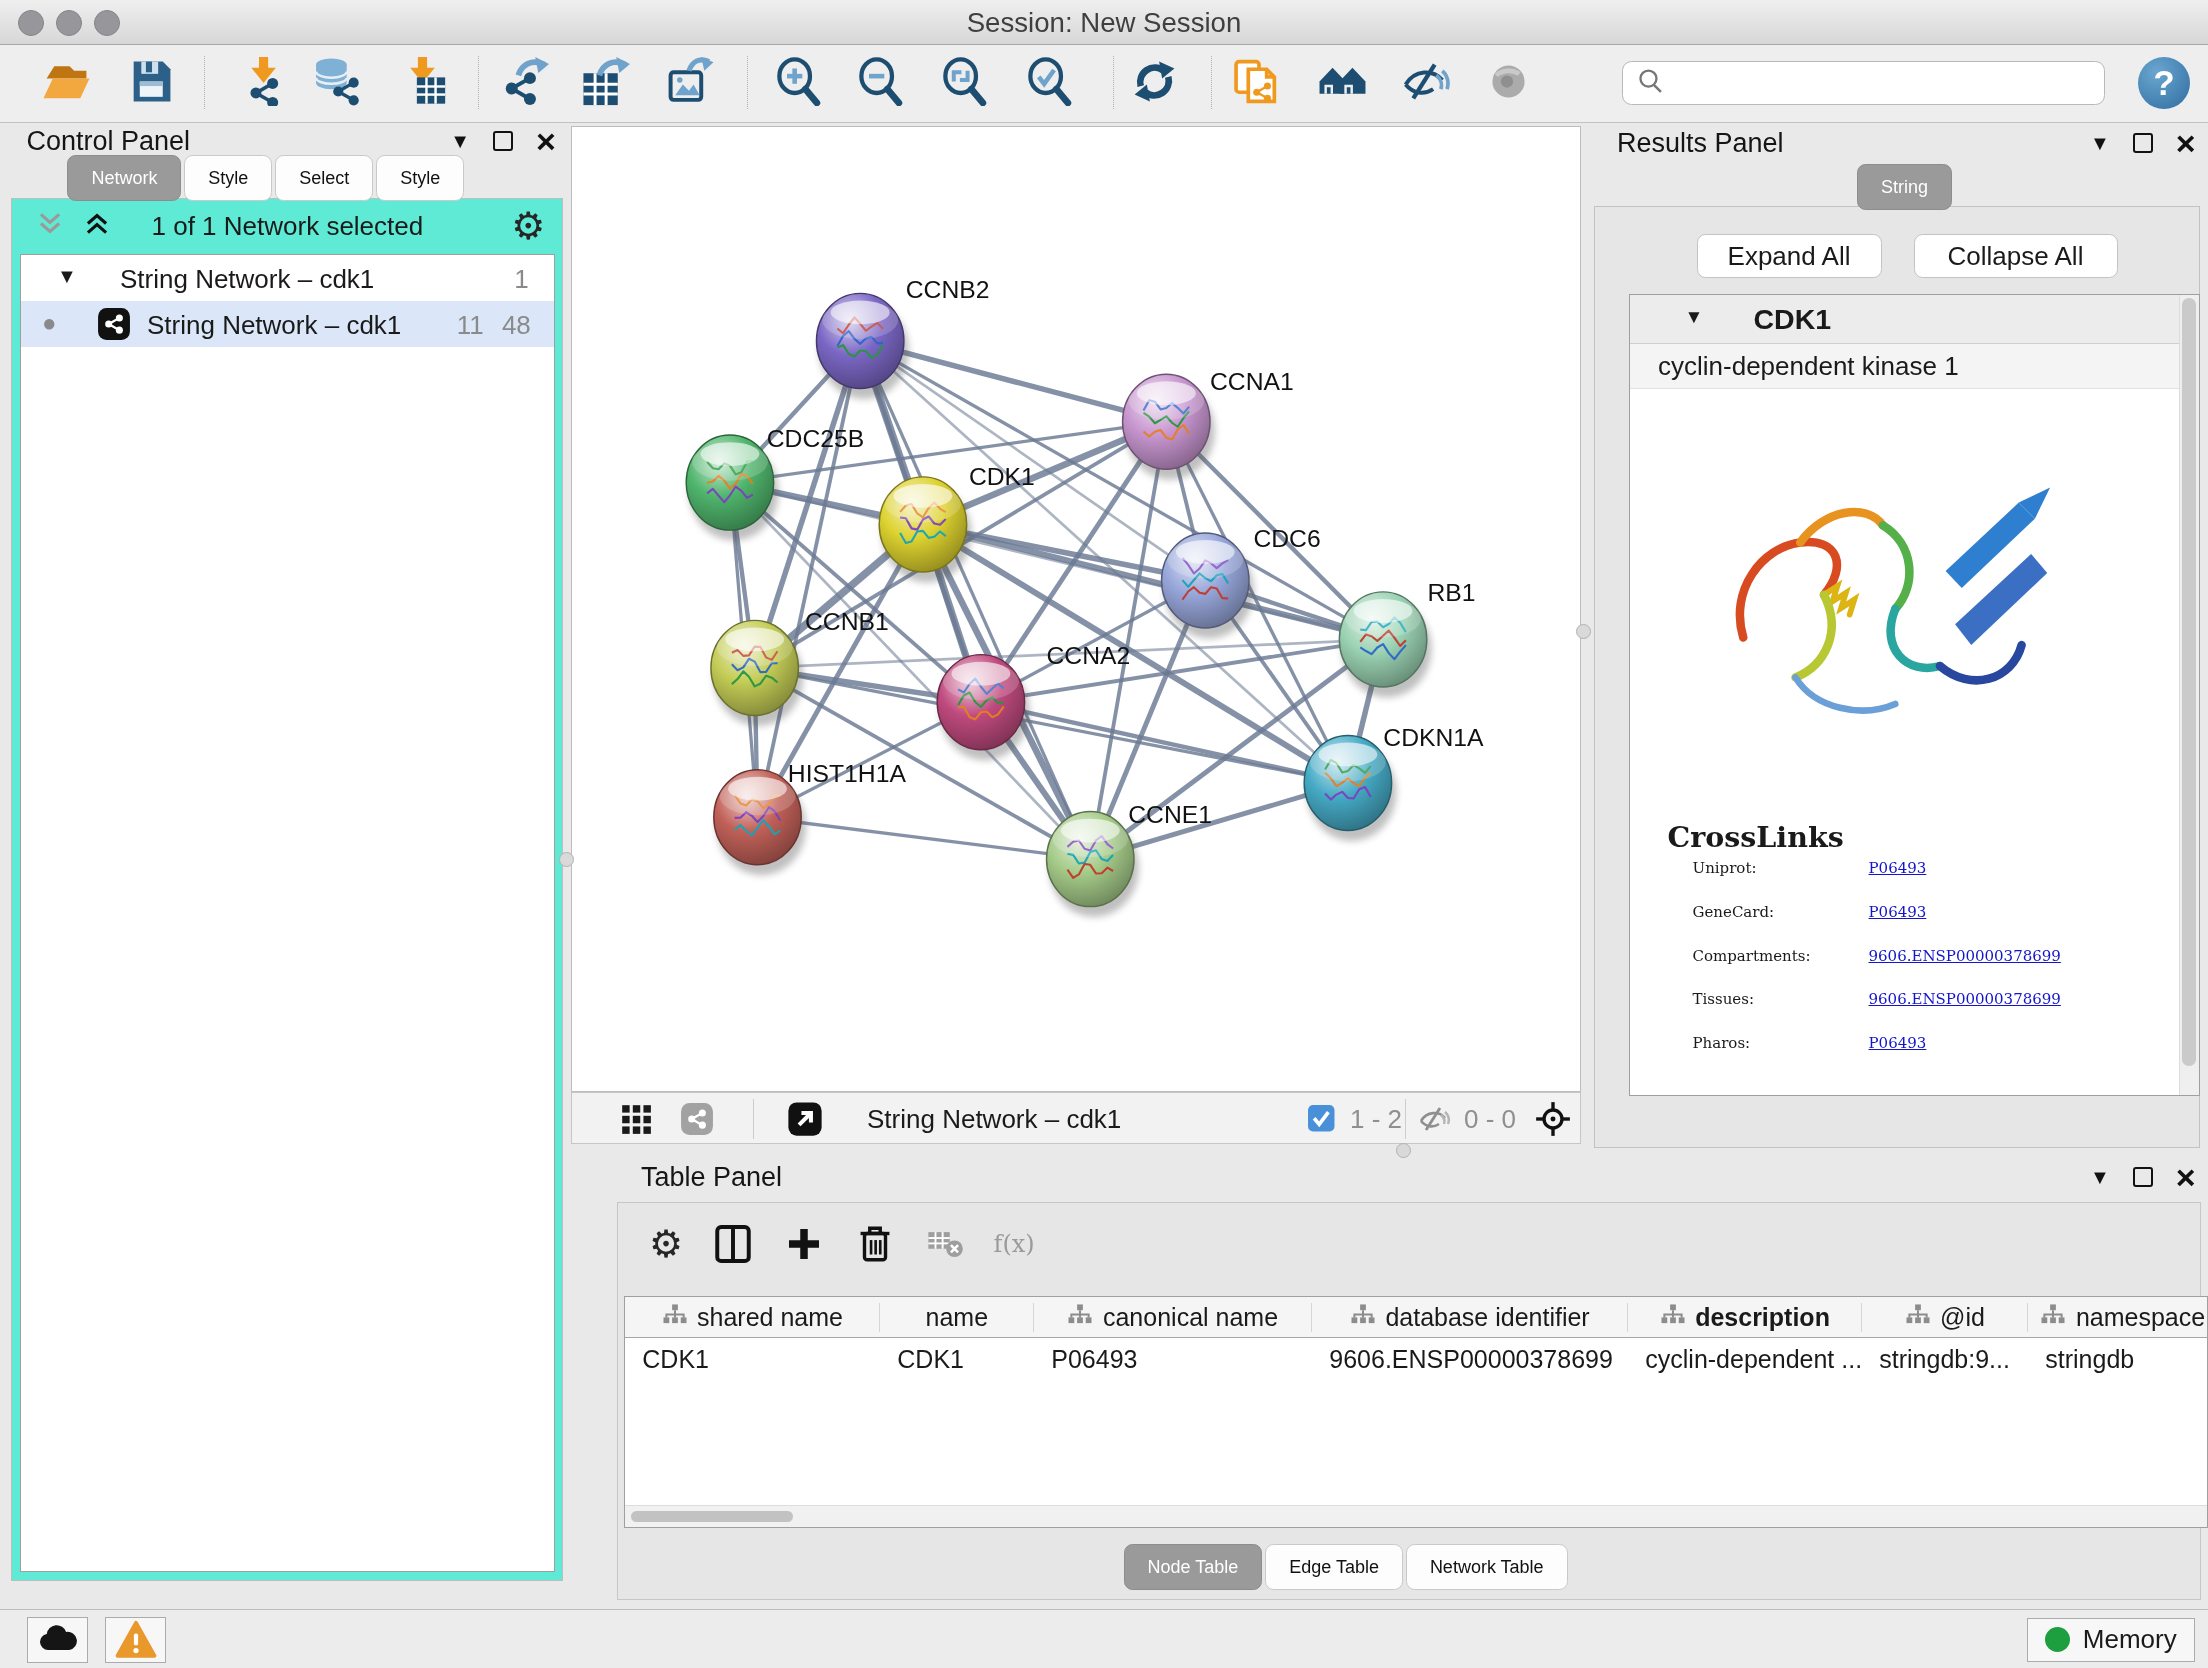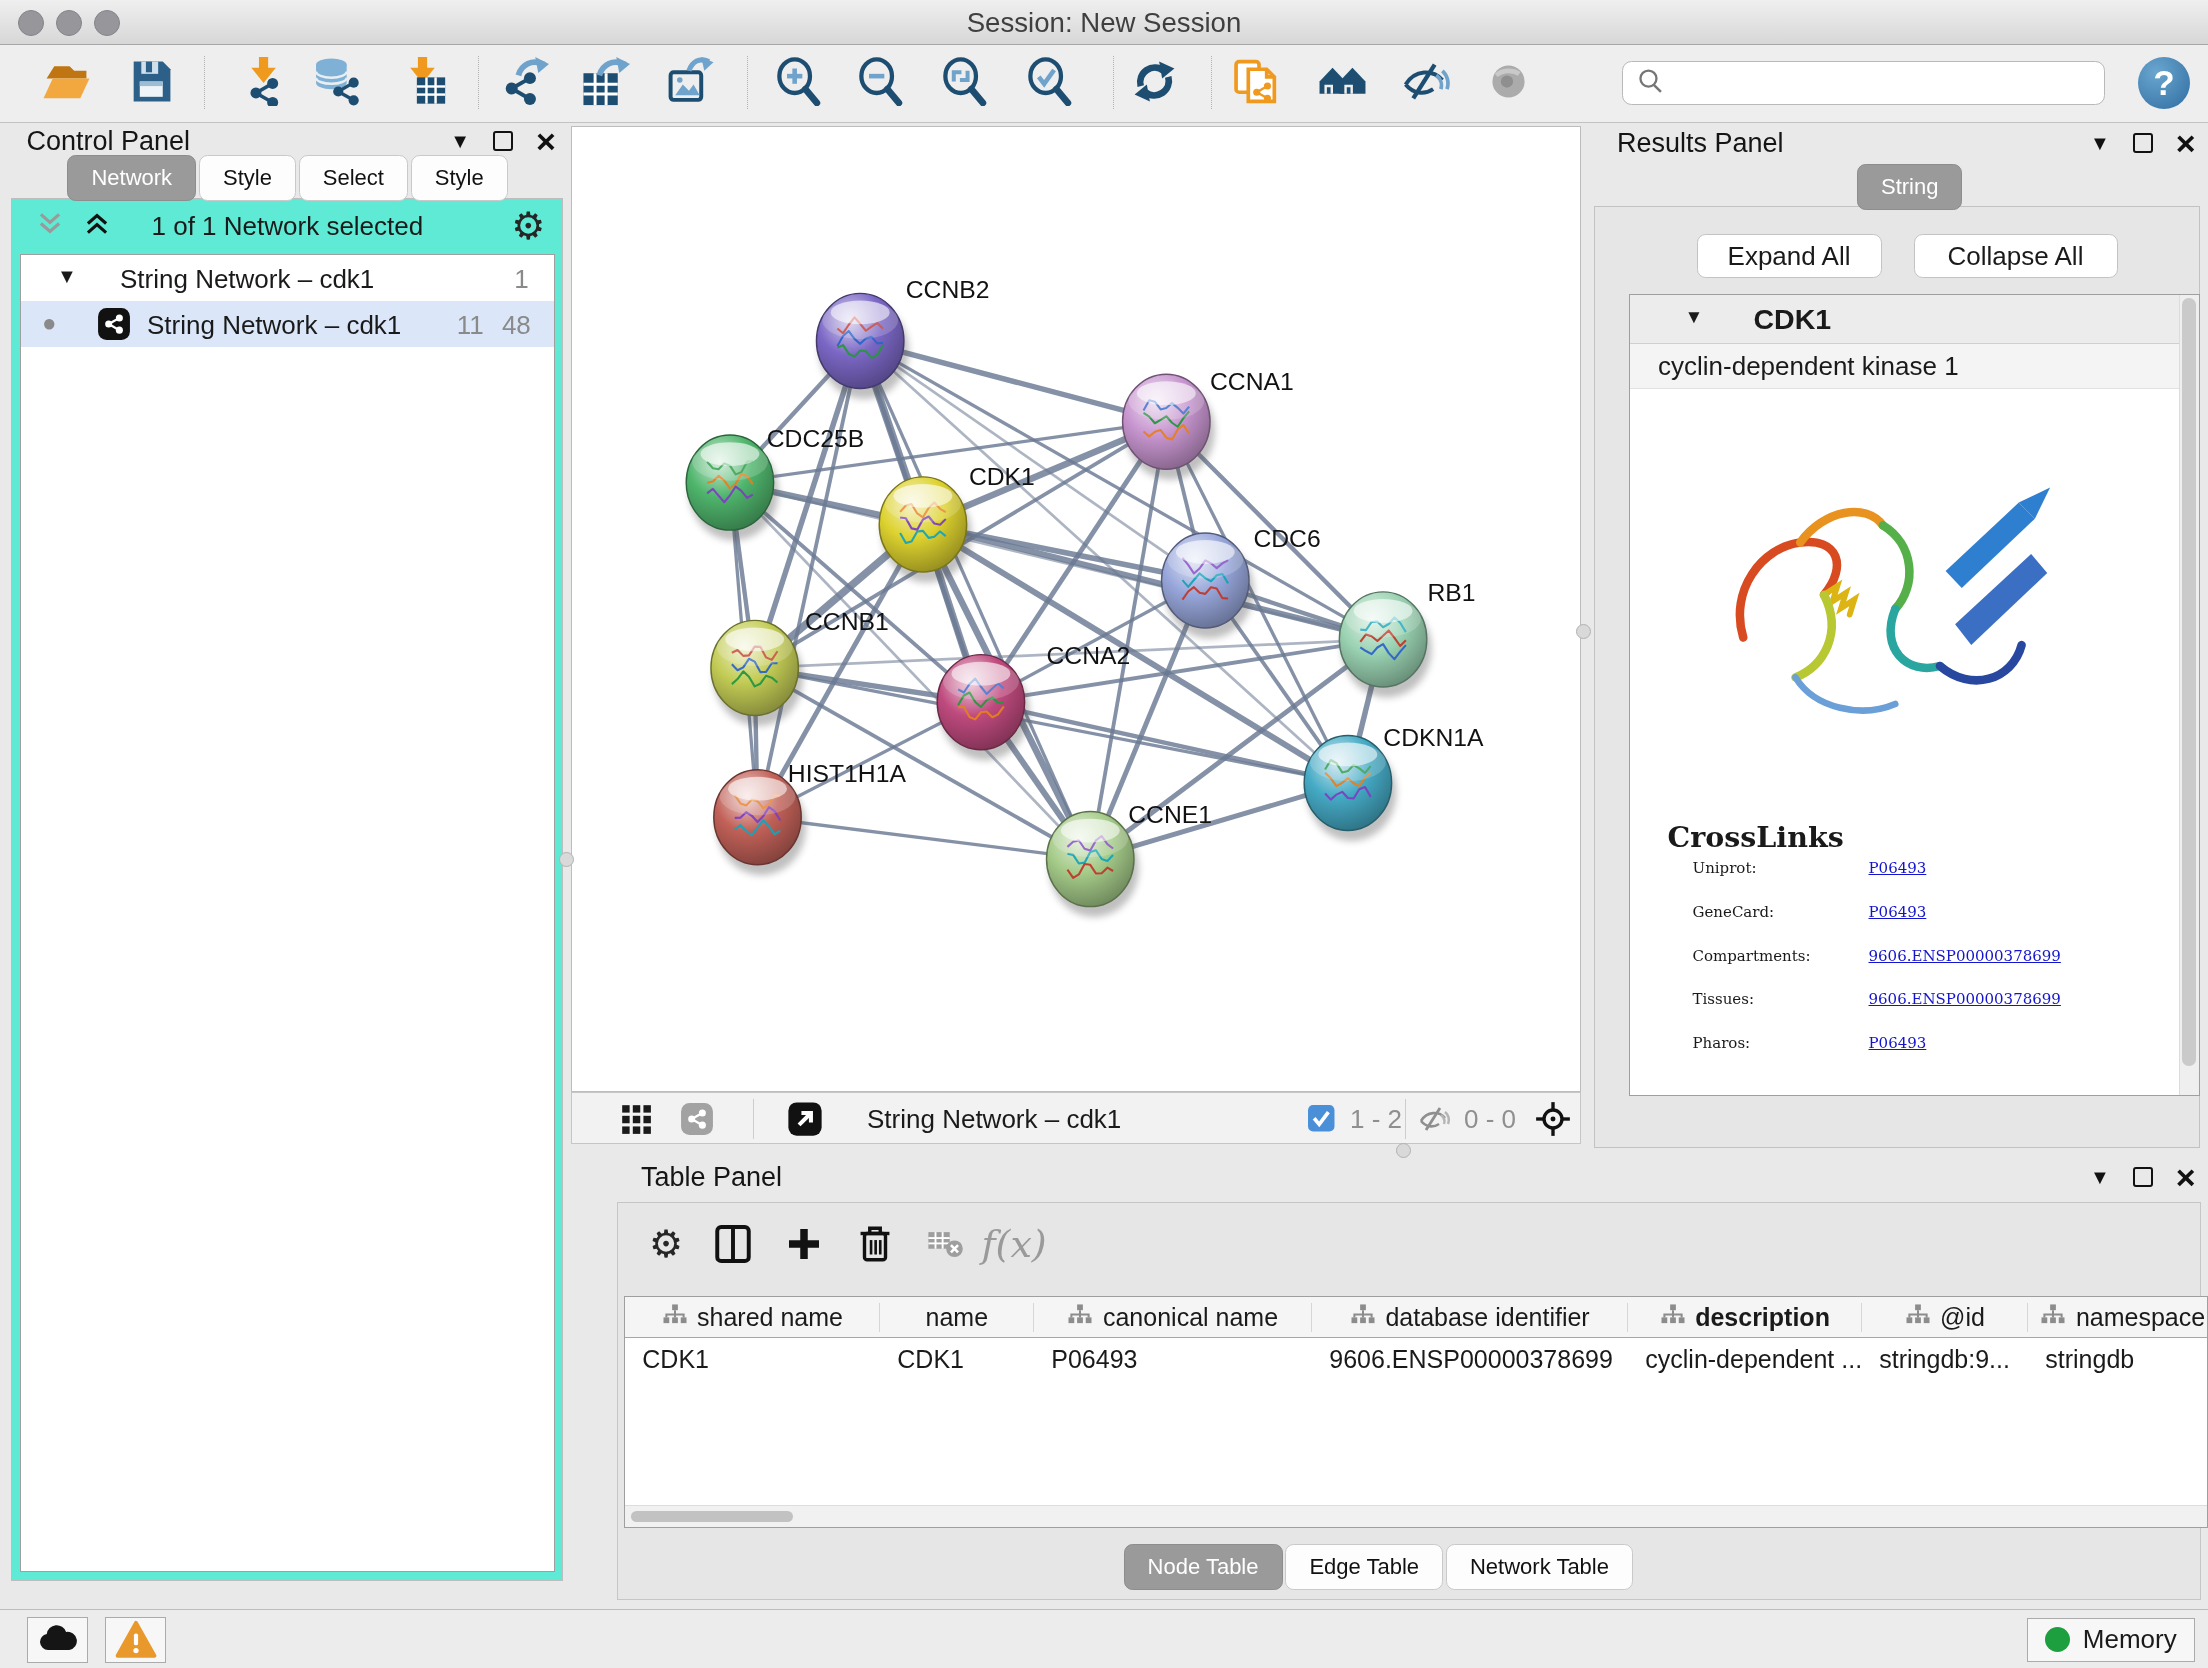--- a/index.html
+++ b/index.html
@@ -23,21 +23,21 @@
                    font-family:inherit;background:transparent;}
   .helpbtn{position:absolute;left:2138px;top:12.4px;width:52px;height:52px;border-radius:50%;
            background:radial-gradient(circle at 35% 30%,#6aa6cf,#2f6da1);color:#fff;
            font-size:35px;font-weight:bold;display:flex;align-items:center;justify-content:center;}
   
   .panel-title{font-size:27px;color:#151515;}
   .pctl{position:absolute;display:flex;align-items:center;gap:23px;}
   .pc-min{font-size:20px;line-height:20px;color:#111;}
   .pc-max{width:16px;height:16px;border:2.9px solid #111;border-radius:2.9px;}
   .pc-close{font-size:34px;line-height:27px;font-weight:bold;color:#111;}
-  .tab{display:inline-block;height:44px;line-height:44px;padding:0 23px;font-size:22px;
+  .tab{display:inline-block;height:44px;line-height:44px;padding:0 23px;font-size:18px;
        background:#fdfdfd;border:1px solid #c9c9c9;border-radius:8.6px;color:#111;margin-right:2.9px;}
   .tab.sel{background:#9a9a9a;color:#fff;border-color:#8d8d8d;}
   .btn{display:inline-block;height:42px;line-height:42px;padding:0 25px;background:#fff;
        border:1px solid #c3c3c3;border-radius:8.6px;font-size:26px;text-align:center;}
   
   .cp{position:absolute;left:11.4px;top:126px;width:552px;height:1455px;}
   .cp-tabs{position:absolute;left:56px;top:28.5px;white-space:nowrap;z-index:2;}
   .cp-inner{position:absolute;top:72px;left:0;right:0;bottom:0;background:#5eead4;border:1px solid #bdbdbd;}
   .cp-sub{position:absolute;top:0;left:0;right:0;height:53px;}
   .cp-sub .txt{position:absolute;left:0;right:0;text-align:center;top:12.4px;font-size:26px;}
@@ -82,21 +82,21 @@
   .hscroll{position:absolute;left:0;right:0;bottom:0;height:21px;background:#f1f1f1;border-top:1px solid #ddd;}
   .hthumb{position:absolute;left:5.7px;top:4.8px;width:162px;height:11.4px;border-radius:5.7px;background:#c2c2c2;}
   .tp-tabs{position:absolute;left:506px;bottom:9.5px;white-space:nowrap;}
   
   .status{position:absolute;left:0;right:0;top:1609px;height:59px;background:#ececec;border-top:1px solid #bdbdbd;}
   .sb-btn{position:absolute;top:6.7px;width:61px;height:46px;background:#f7f7f7;border:1.9px solid #ababab;
           display:flex;align-items:center;justify-content:center;box-sizing:border-box;}
   .mem{position:absolute;right:13.3px;top:7.6px;height:44px;background:#f7f7f7;border:1.9px solid #ababab;
        display:flex;align-items:center;gap:13.3px;padding:0 17px;font-size:26px;box-sizing:border-box;}
   .gear{font-size:38px;line-height:38px;color:#262626;}
-  .fx{font-family:"DejaVu Serif",serif;font-style:italic;font-size:38px;color:#9a9a9a;}
+  .fx{font-family:"DejaVu Serif",serif;font-size:24px;color:#9a9a9a;}
 </style>
 </head>
 <body>
 
 <div class="titlebar">
   <span class="tl-dot" style="left:18px"></span>
   <span class="tl-dot" style="left:56px"></span>
   <span class="tl-dot" style="left:94px"></span>
   <div class="tb-title">Session: New Session</div>
 </div>

